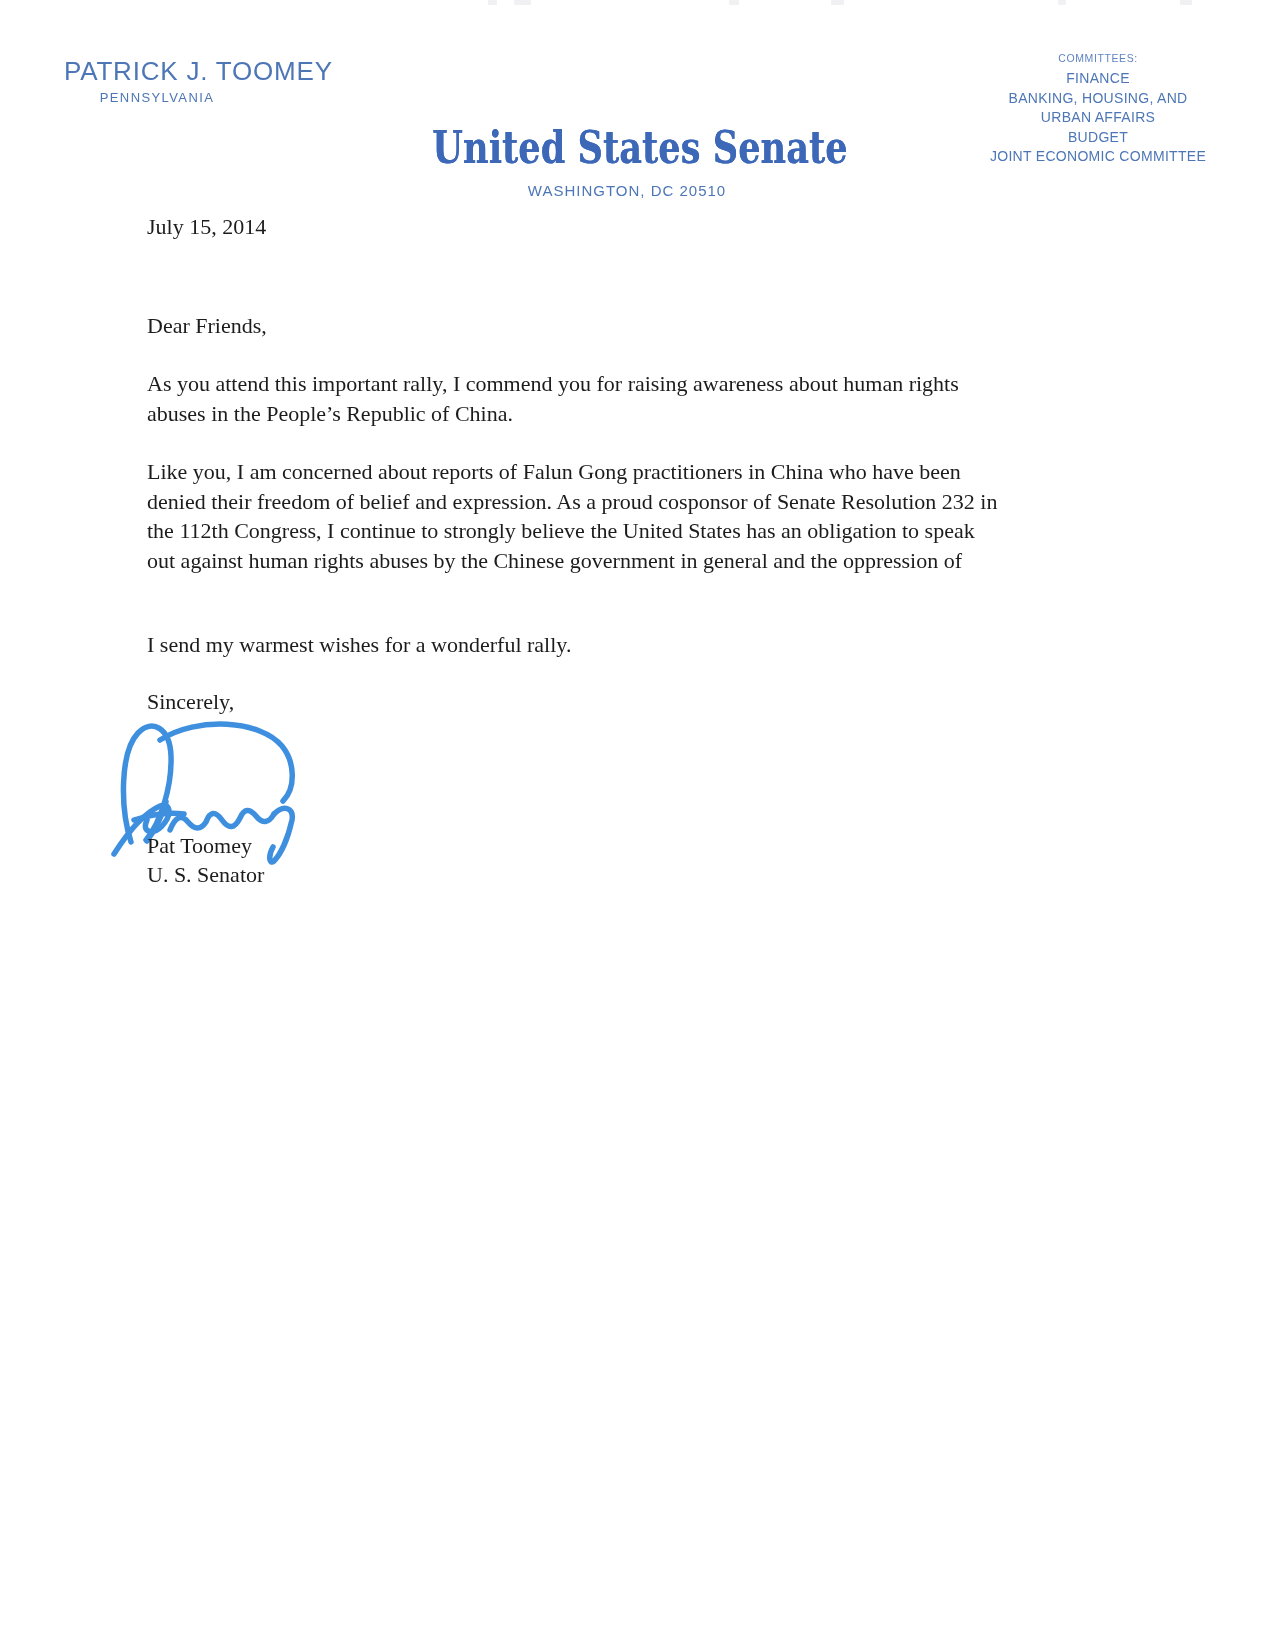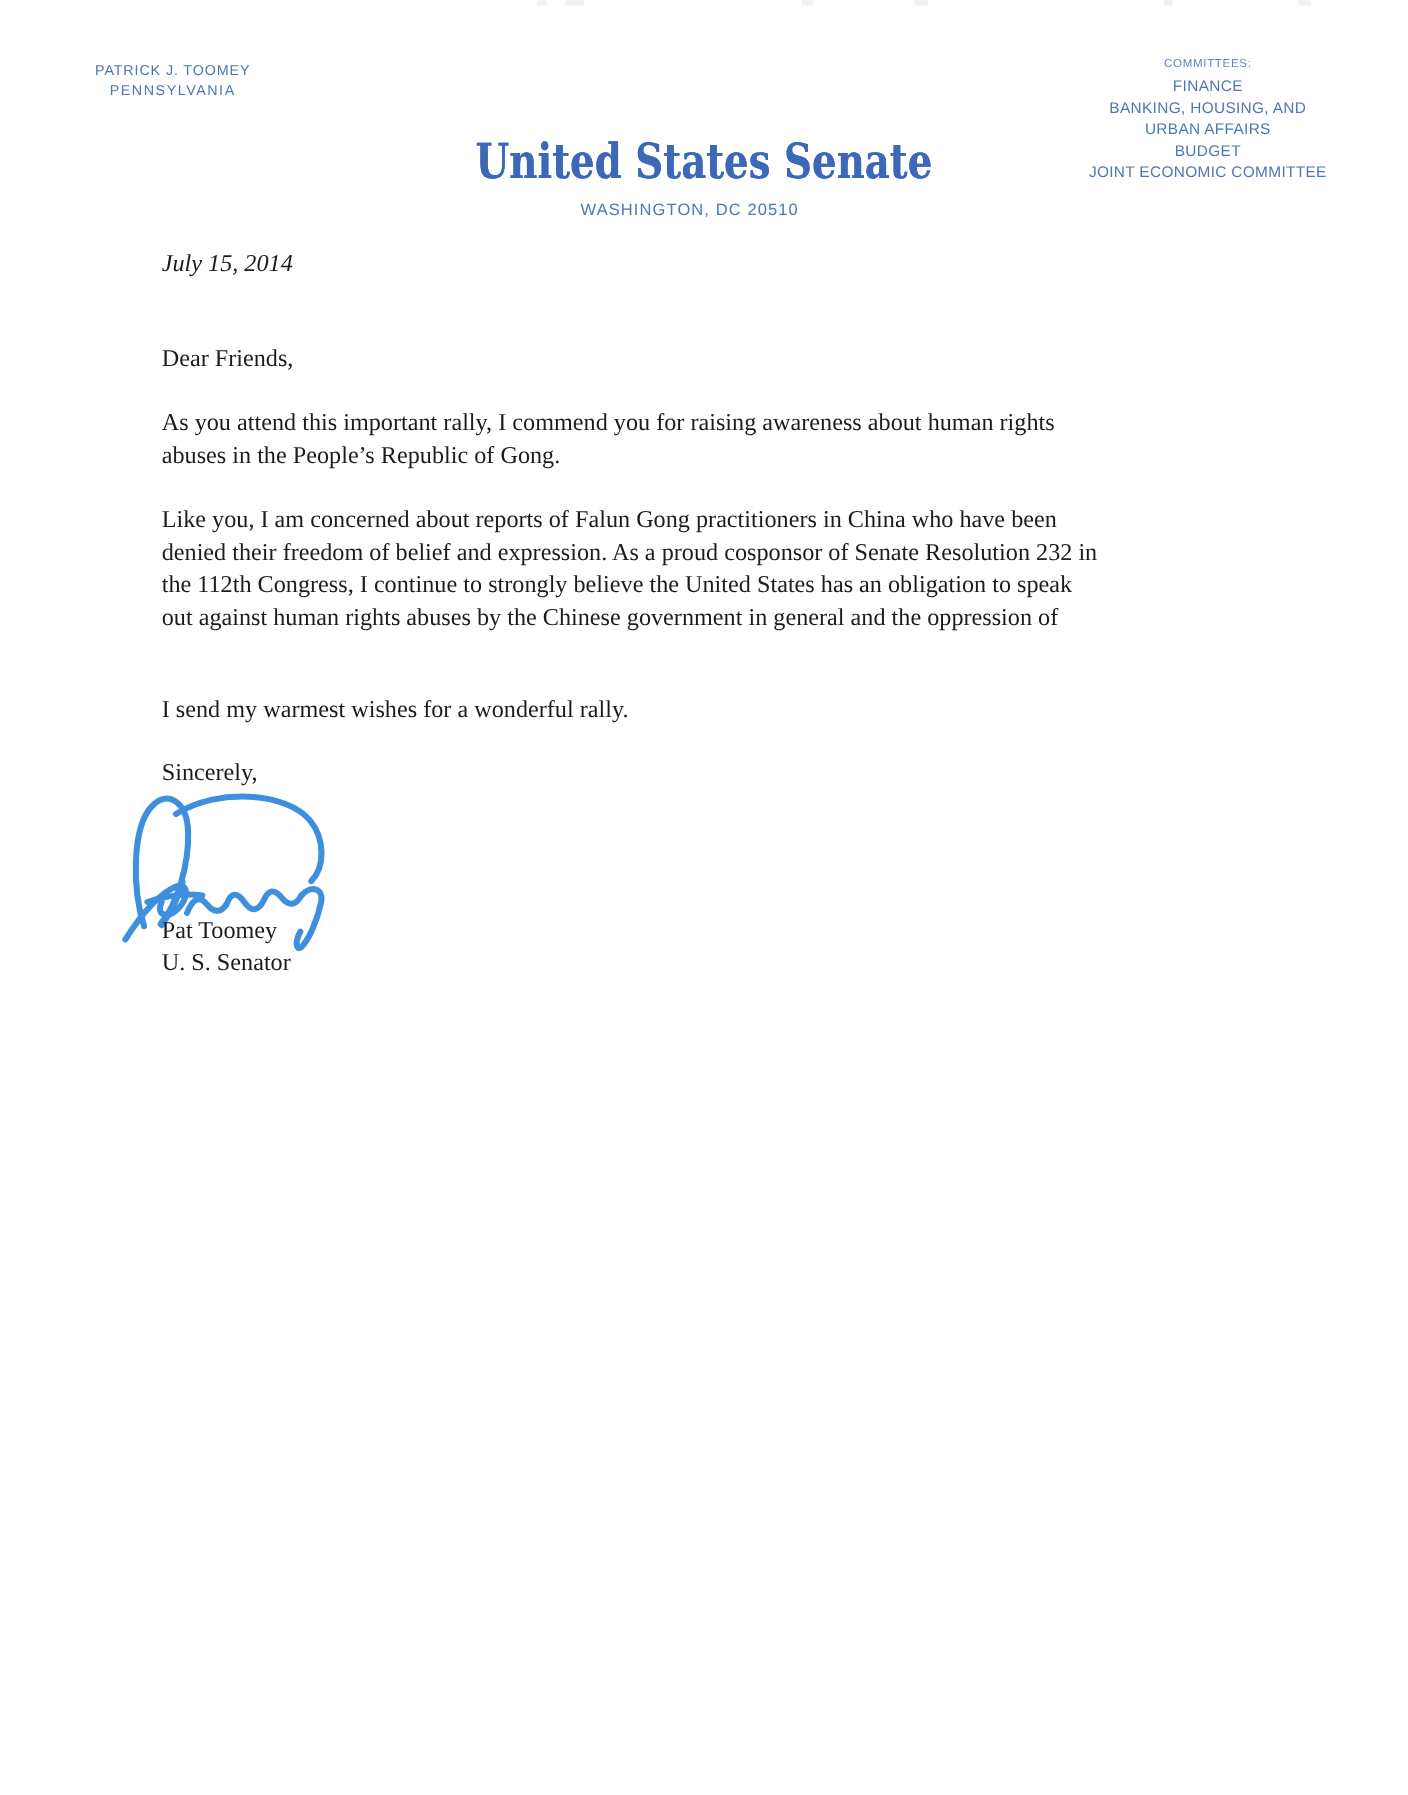--- a/index.html
+++ b/index.html
@@ -14,21 +14,21 @@
   .abs { position: absolute; }
 
   
   .sender-block {
     left: 64px; top: 56px; width: 186px;
     text-align: center;
     font-family: "Liberation Sans", sans-serif;
     color: #4d76b6;
   }
   .sender-name {
-    font-size: 13px; letter-spacing: 0.8px; white-space: nowrap;
+    font-size: 26px; letter-spacing: 0.8px; white-space: nowrap;
   }
   .sender-state {
     font-size: 13px; letter-spacing: 1.4px; margin-top: 3px;
   }
 
   .committees-block {
     left: 962px; top: 52px; width: 272px;
     text-align: center;
     font-family: "Liberation Sans", sans-serif;
     color: #4d76b6;
@@ -63,21 +63,21 @@
     color: #4d76b6;
   }
 
   
   .body-text {
     font-size: 22px;
     line-height: 29.5px;
     color: #1c1c1c;
   }
   .body-text .line { white-space: nowrap; }
-  .date-line      { left: 147px; top: 224px; font-style: italic; }
+  .date-line      { left: 147px; top: 212px; }
   .salutation     { left: 147px; top: 311px; }
   .paragraph-1    { left: 147px; top: 369px; }
   .paragraph-2    { left: 147px; top: 457px; }
   .paragraph-3    { left: 147px; top: 630px; }
   .closing        { left: 147px; top: 687px; }
   .signer-name    { left: 147px; top: 831px; }
   .signer-title   { left: 147px; top: 860px; }
 
   
   .signature-wrap {
@@ -111,21 +111,21 @@
 
 <div class="abs senate-title">United States Senate</div>
 <div class="abs senate-address">WASHINGTON, DC 20510</div>
 
 <div class="abs body-text date-line">July 15, 2014</div>
 
 <div class="abs body-text salutation">Dear Friends,</div>
 
 <div class="abs body-text paragraph-1">
   <div class="line">As you attend this important rally, I commend you for raising awareness about human rights</div>
-  <div class="line">abuses in the People’s Republic of Gong.</div>
+  <div class="line">abuses in the People’s Republic of China.</div>
 </div>
 
 <div class="abs body-text paragraph-2">
   <div class="line">Like you, I am concerned about reports of Falun Gong practitioners in China who have been</div>
   <div class="line">denied their freedom of belief and expression. As a proud cosponsor of Senate Resolution 232 in</div>
   <div class="line">the 112th Congress, I continue to strongly believe the United States has an obligation to speak</div>
   <div class="line">out against human rights abuses by the Chinese government in general and the oppression of</div>
 </div>
 
 <div class="abs body-text paragraph-3">

